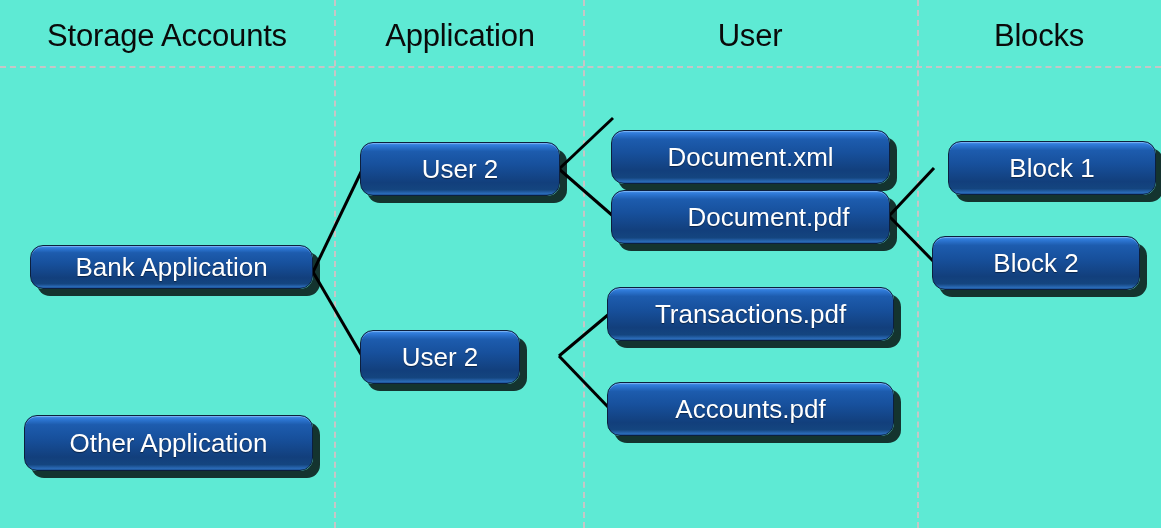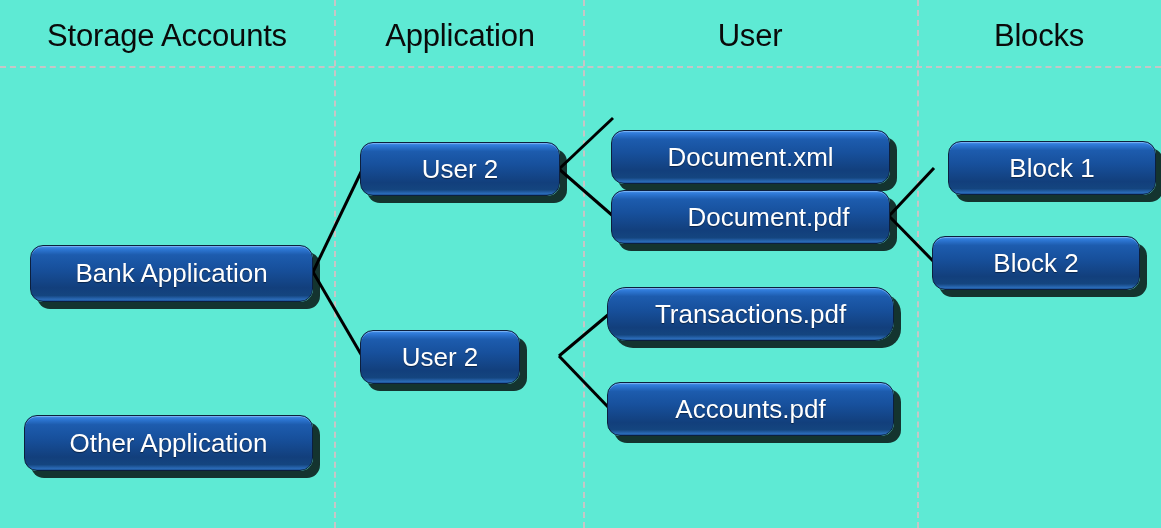--- a/index.html
+++ b/index.html
@@ -115,39 +115,39 @@
       <line x1="313" y1="272" x2="362" y2="356"></line>
       <line x1="559" y1="169" x2="613" y2="118"></line>
       <line x1="559" y1="169" x2="613" y2="216"></line>
       <line x1="559" y1="356" x2="609" y2="314"></line>
       <line x1="559" y1="356" x2="609" y2="408"></line>
       <line x1="889" y1="216" x2="934" y2="168"></line>
       <line x1="889" y1="216" x2="934" y2="262"></line>
     </svg>
 
   <div id="nodes">
-      <div class="node" style="left: 30px; top: 245px; width: 283px; height: 57px;">
+      <div class="node" style="left: 30px; top: 245px; width: 283px; height: 44px;">
         <span class="node-label">Bank Application</span>
       </div>
       <div class="node" style="left: 24px; top: 415px; width: 289px; height: 56px;">
         <span class="node-label">Other Application</span>
       </div>
       <div class="node" style="left: 360px; top: 142px; width: 200px; height: 54px;">
         <span class="node-label">User 2</span>
       </div>
       <div class="node" style="left: 360px; top: 330px; width: 160px; height: 54px;">
         <span class="node-label">User 2</span>
       </div>
       <div class="node" style="left: 611px; top: 90px; width: 279px; height: 54px; margin-top: 40px;">
         <span class="node-label">Document.xml</span>
       </div>
       <div class="node" style="left: 611px; top: 190px; width: 279px; height: 54px; padding-left: 36px;">
         <span class="node-label">Document.pdf</span>
       </div>
-      <div class="node" style="left: 607px; top: 287px; width: 287px; height: 54px; border-radius: 19px;">
+      <div class="node" style="left: 607px; top: 287px; width: 287px; height: 54px;">
         <span class="node-label">Transactions.pdf</span>
       </div>
       <div class="node" style="left: 607px; top: 382px; width: 287px; height: 54px;">
         <span class="node-label">Accounts.pdf</span>
       </div>
       <div class="node" style="left: 932px; top: 141px; width: 208px; height: 54px; margin-left: 16px;">
         <span class="node-label">Block 1</span>
       </div>
       <div class="node" style="left: 932px; top: 236px; width: 208px; height: 54px; text-align: center;">
         <span class="node-label">Block 2</span>

